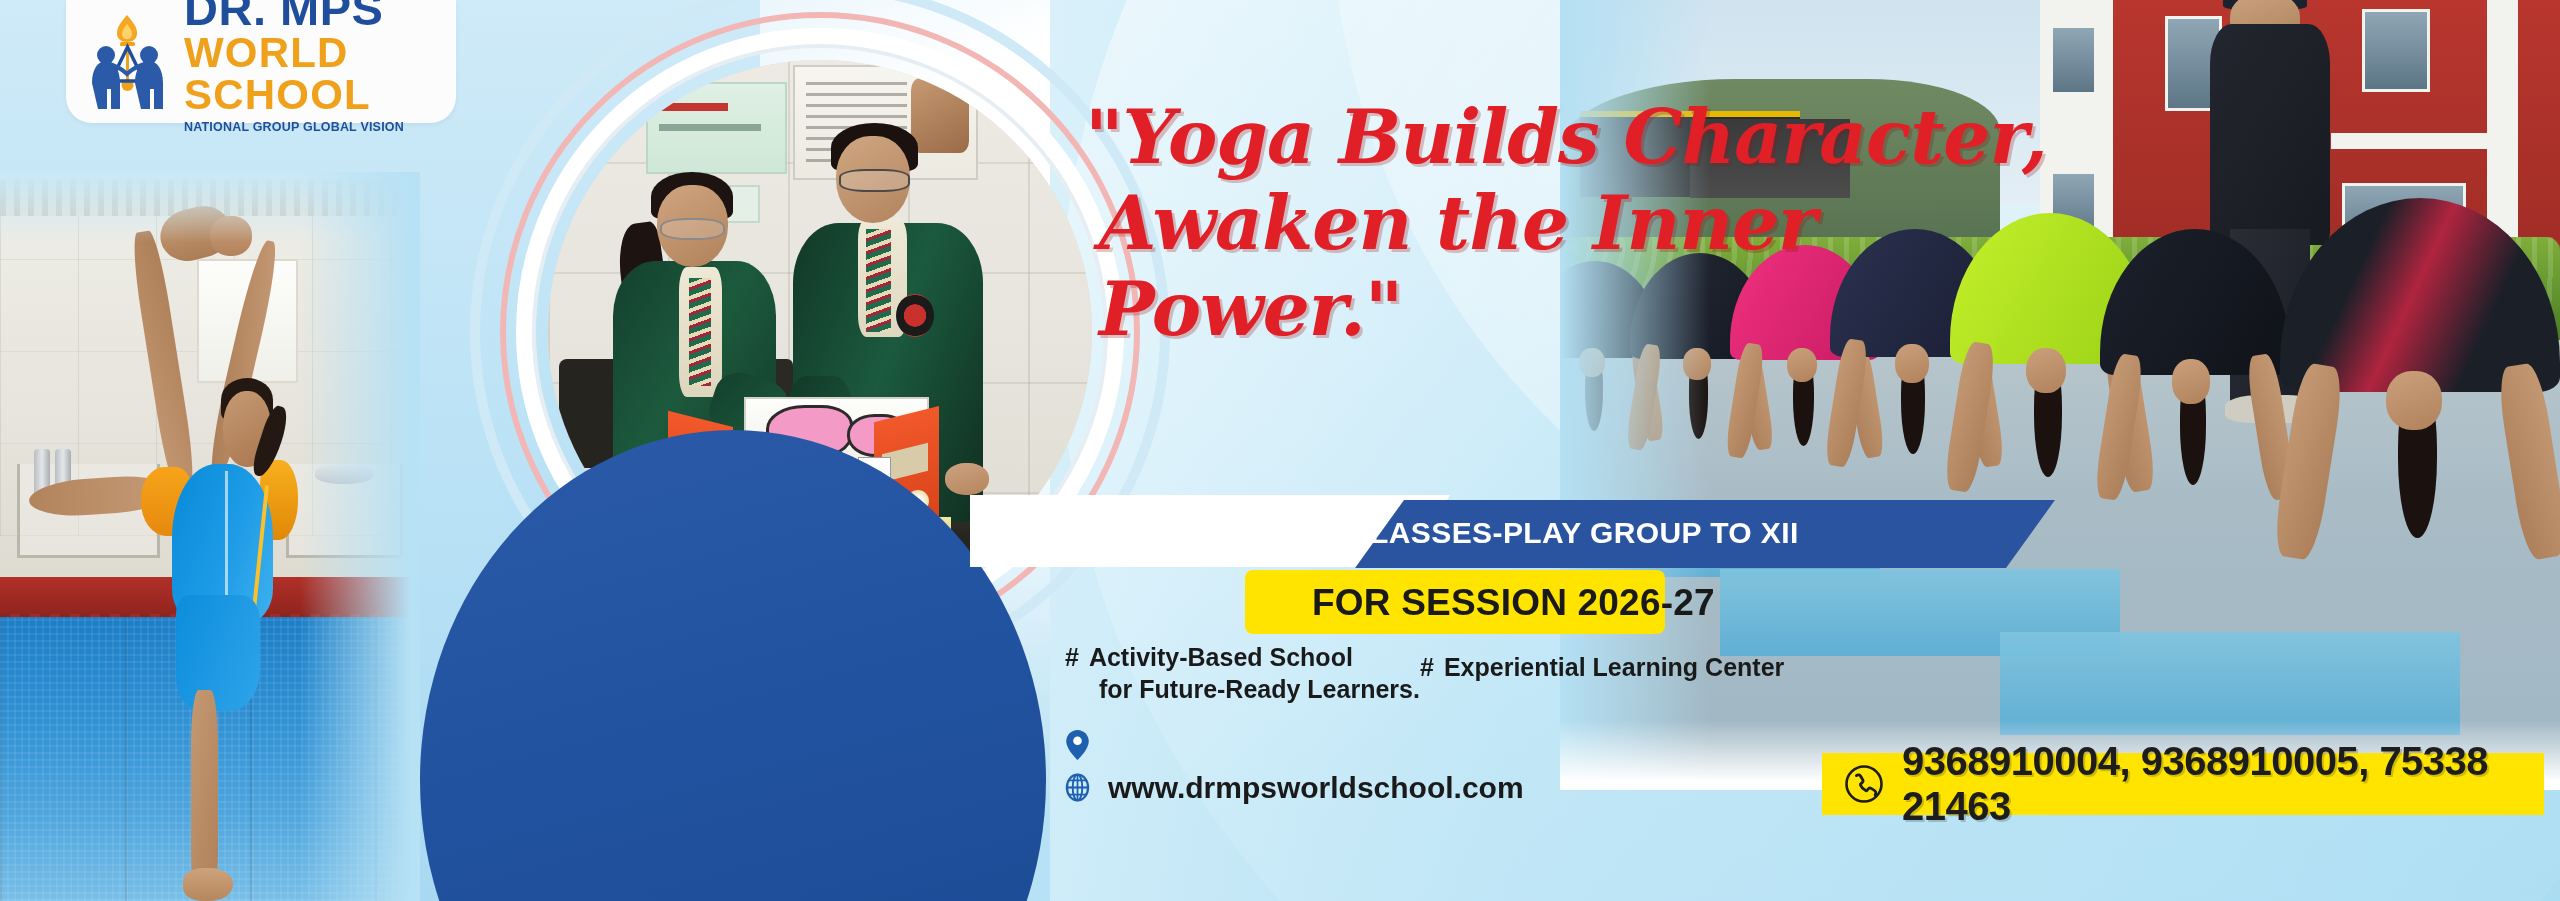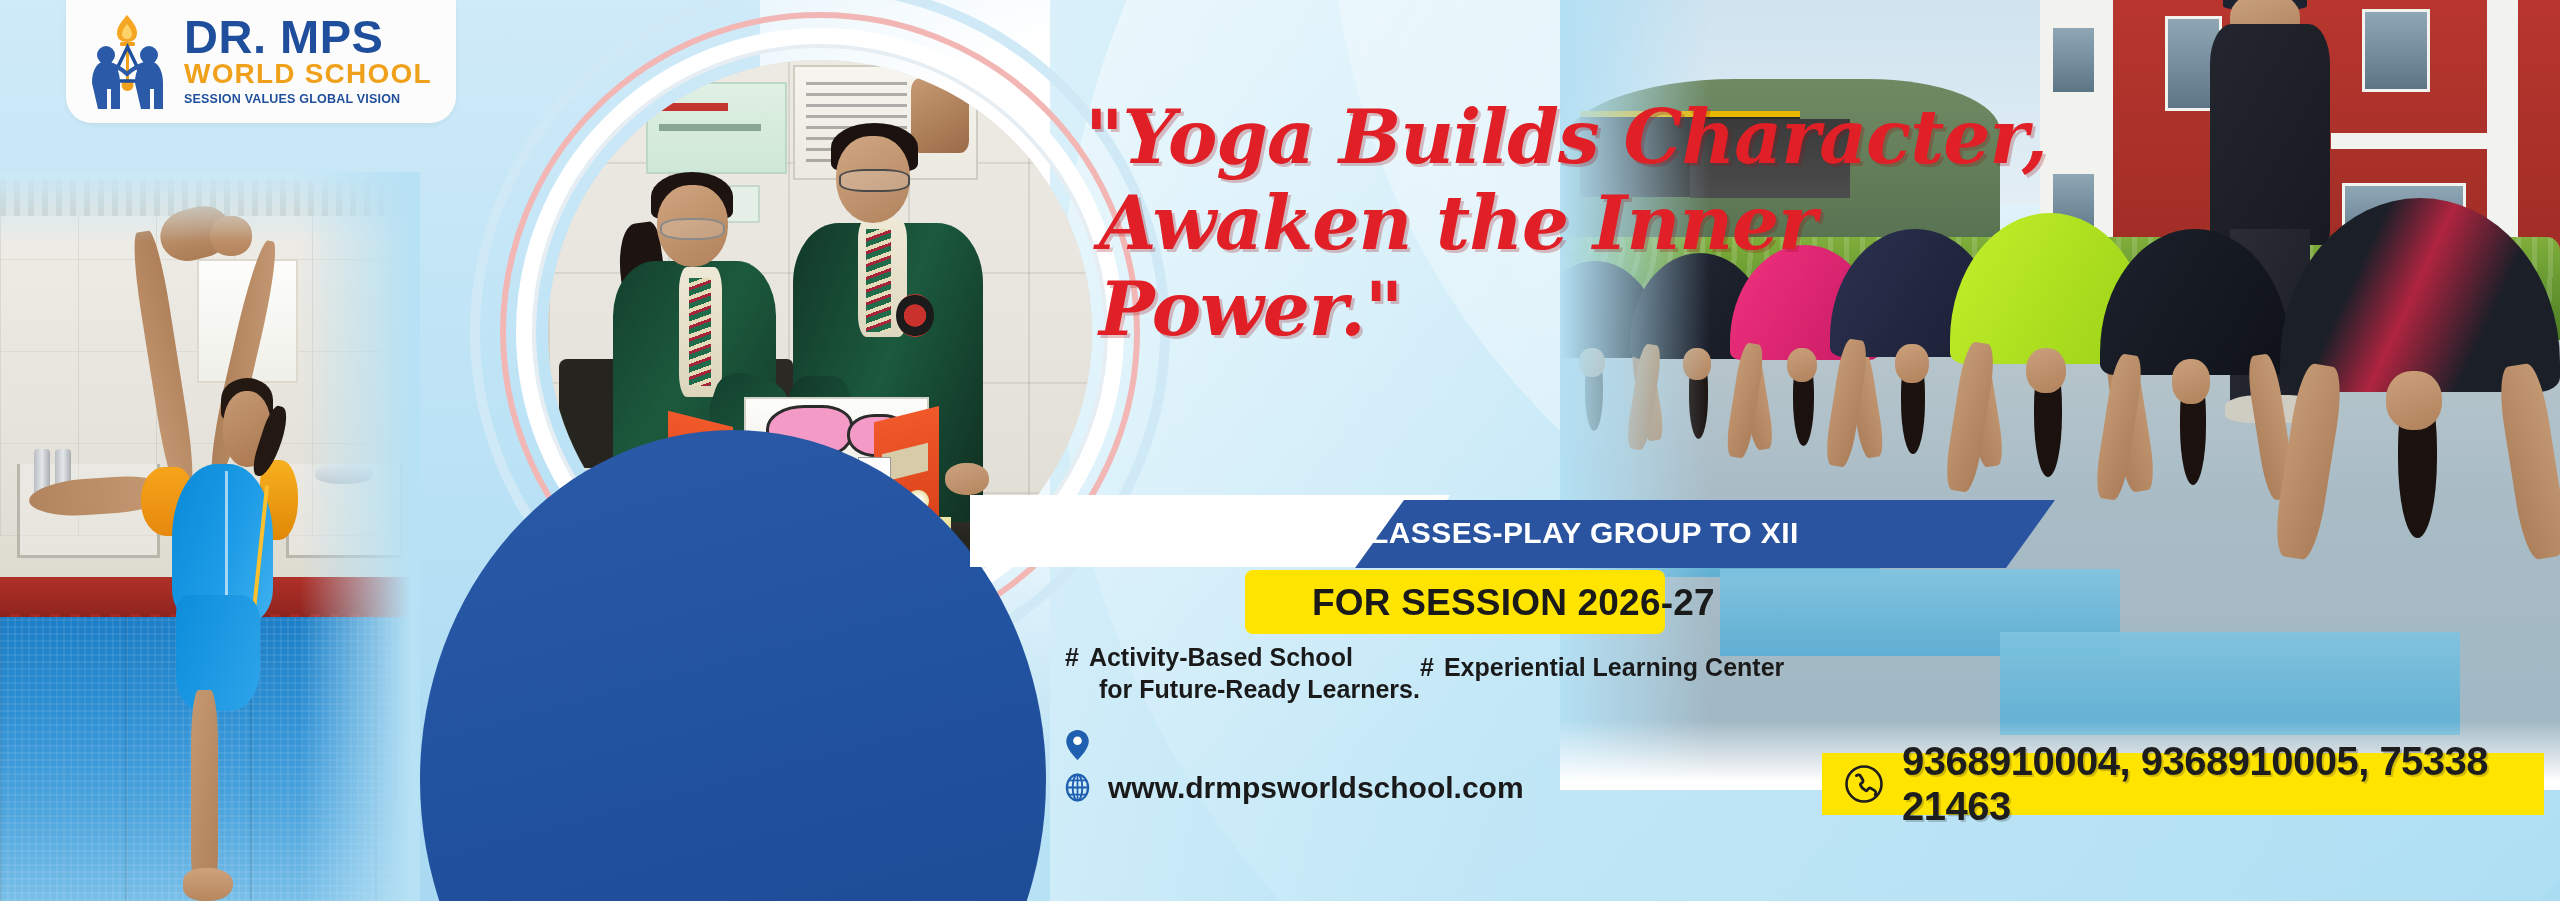--- a/index.html
+++ b/index.html
@@ -260,21 +260,21 @@
   
   .logo-card{
     position:absolute; left:66px; top:0; width:390px; height:123px;
     background:#fcfcfc; border-radius:0 0 26px 26px;
     display:flex; align-items:center; gap:14px; padding:8px 16px 10px 18px;
     box-shadow:0 2px 5px rgba(0,0,0,.05);
   }
   .logo-mark{ width:86px; height:100px; position:relative; flex:0 0 auto; }
   .logo-words{ display:flex; flex-direction:column; justify-content:center; }
   .lw1{ font-size:47px; font-weight:bold; color:#1f4f9c; letter-spacing:.5px; line-height:.95; }
-  .lw2{ font-size:28px; font-weight:bold; color:#f0a11b; letter-spacing:1.2px; line-height:1; margin-top:1px; }
+  .lw2{ font-size:42px; font-weight:bold; color:#f0a11b; letter-spacing:1.2px; line-height:1; margin-top:1px; }
   .lw3{ font-size:12.5px; font-weight:bold; color:#1f4f9c; letter-spacing:.2px; margin-top:4px; }
 
   
   .quote{
     position:absolute; left:1085px; top:95px; width:1020px;
     font-family:"DejaVu Serif", serif;
     font-style:italic; font-weight:bold;
     font-size:74px; line-height:1.16;
     color:#e01f26;
     text-shadow:3px 3px 0 rgba(150,10,14,.25);
@@ -609,21 +609,21 @@
         <circle cx="22" cy="44" r="9" fill="#2a5aa8"></circle>
         <circle cx="65" cy="44" r="9" fill="#2a5aa8"></circle>
         <path d="M8 72 c0-14 6-22 14-22 c8 0 14 8 14 22 l0 26 l-9 0 l0-20 l-4 0 l0 20 l-9 0 z" fill="#2a5aa8"></path>
         <path d="M51 72 c0-14 6-22 14-22 c8 0 14 8 14 22 l0 26 l-9 0 l0-20 l-4 0 l0 20 l-9 0 z" fill="#2a5aa8"></path>
         <path d="M22 52 C30 54 38 58 43 63 C48 58 56 54 64 52" fill="none" stroke="#2a5aa8" stroke-width="4"></path>
       </svg>
     </div>
     <div class="logo-words">
       <div class="lw1">DR. MPS</div>
       <div class="lw2">WORLD SCHOOL</div>
-      <div class="lw3">SESSION VALUES  GLOBAL VISION</div>
+      <div class="lw3">NATIONAL GROUP  GLOBAL VISION</div>
     </div>
   </div>
 
   <div class="quote">
     <div class="l1">"Yoga Builds Character,</div>
     <div class="l2">Awaken the Inner Power."</div>
   </div>
 
   <div class="cbse-white"></div>
   <div class="cbse-white-slant"></div>

